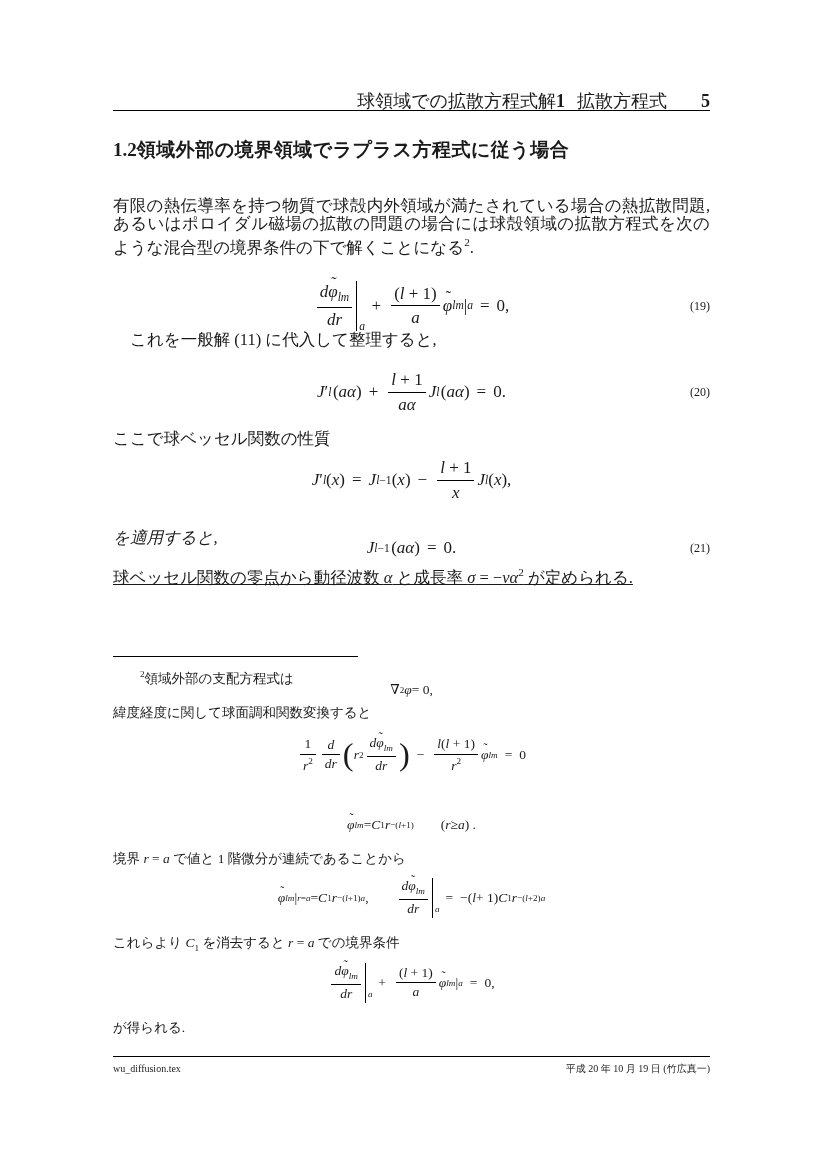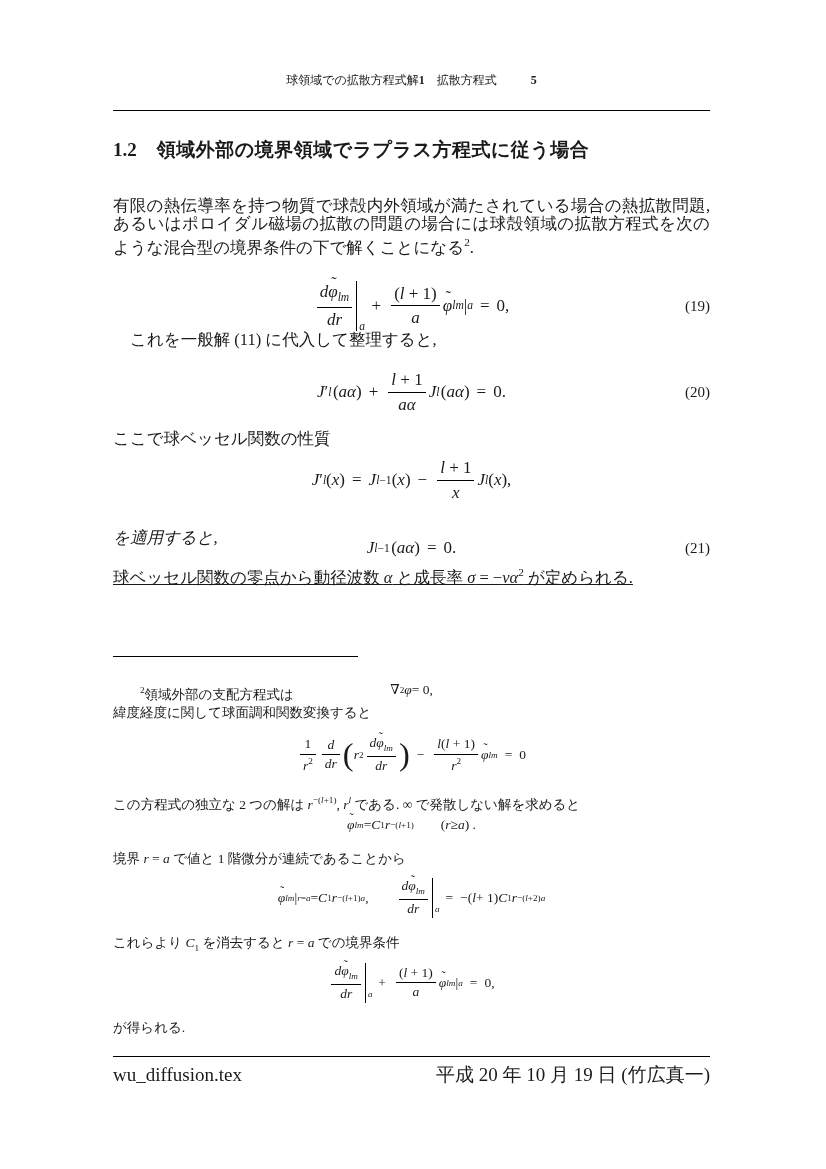--- a/index.html
+++ b/index.html
@@ -5,40 +5,40 @@
   html,body{margin:0;padding:0;background:#ffffff;}
   body{
     width:826px;height:1169px;position:relative;
     font-family:"Liberation Serif","DejaVu Serif",serif;
     color:#1a1a1a;
   }
   .page{position:absolute;left:0;top:0;width:826px;height:1169px;background:#fff;overflow:hidden;}
   .blk{position:absolute;left:113px;width:597px;}
 
   
-  .header{top:72px;display:flex;justify-content:center;align-items:baseline;font-size:12px;}
+  .header{top:89px;display:flex;justify-content:flex-end;align-items:baseline;font-size:18px;}
   .h-right{display:flex;align-items:baseline;}
   .h-secno{font-weight:bold;}
   .h-secname{margin-left:12px;}
   .h-pageno{font-weight:bold;margin-left:34px;}
   .hrule{top:110px;height:1px;background:#000;}
 
   
   .sec-heading{top:137px;display:flex;align-items:baseline;}
   .sec-num{font-size:19px;font-weight:bold;}
-  .sec-title{font-size:19px;font-weight:bold;margin-left:20px;font-family:"Liberation Sans","DejaVu Sans",sans-serif;letter-spacing:0.5px;}
+  .sec-title{font-size:19px;font-weight:bold;font-family:"Liberation Sans","DejaVu Sans",sans-serif;letter-spacing:0.5px;}
 
   
   .para{top:197px;font-size:16.5px;line-height:18px;text-align:justify;margin:0;}
   .tline{font-size:16.5px;line-height:24px;}
   sup,sub{font-size:68%;}
 
   
   .eqrow{display:flex;justify-content:center;align-items:center;font-size:17px;}
-  .eqno{position:absolute;right:0;top:50%;transform:translateY(-50%);font-size:15px;}
+  .eqno{position:absolute;right:0;top:50%;transform:translateY(-50%);font-size:12px;}
   .eqbody{display:inline-flex;align-items:center;flex-wrap:nowrap;white-space:nowrap;}
   .eqbody i{font-family:"Liberation Serif","DejaVu Serif",serif;}
   .fr{display:inline-block;vertical-align:middle;text-align:center;margin:0 3px;line-height:1.25;}
   .fr .t{display:block;border-bottom:1px solid #000;padding:0 3px 1px;}
   .fr .b{display:block;padding:1px 3px 0;}
   .op{margin:0 7px;}
   .ev{display:inline-block;position:relative;width:0.55em;height:2.9em;vertical-align:middle;}
   .ev::before{content:"";position:absolute;left:1px;top:0;bottom:0;border-left:1px solid #000;}
   .ev sub{position:absolute;left:4px;bottom:-0.2em;}
   .tl{position:relative;display:inline-block;font-style:italic;}
@@ -53,35 +53,35 @@
   .eq20{top:368px;height:48px;}
   .t-bessel{top:427px;}
   .eqJ{top:456px;height:48px;}
   .t-apply{top:526px;font-style:italic;}
   .eq21{top:536px;height:24px;}
   .t-final{top:560px;text-decoration:underline;}
 
   
   .fnrule{top:656px;width:245px;height:1px;background:#000;}
   .fn{font-size:13.5px;line-height:20px;}
-  .fn-l1{top:664px;text-indent:27px;margin-top:16px;}
+  .fn-l1{top:664px;text-indent:27px;}
   .fn-eq1{top:681px;height:18px;font-size:13.5px;}
   .fn-l2{top:703px;}
   .fn-eq2{top:726px;height:58px;font-size:13.5px;}
   .fn-l3{top:790px;}
   .fn-eq3{top:814px;height:22px;font-size:13.5px;}
   .fn-l4{top:849px;}
   .fn-eq4{top:870px;height:56px;font-size:13.5px;}
   .fn-l5{top:933px;}
   .fn-eq5{top:954px;height:58px;font-size:13.5px;}
   .fn-l6{top:1018px;}
 
   
   .frule{top:1056px;height:1px;background:#000;}
-  .footer{top:1062px;display:flex;justify-content:space-between;align-items:baseline;font-size:19px;}
+  .footer{top:1062px;display:flex;justify-content:space-between;align-items:baseline;font-size:10px;}
 </style>
 </head>
 <body>
 
 <div class="page">
 
   <div class="blk header">
     <span class="h-left">球領域での拡散方程式解</span>
     <span class="h-right">
       <span class="h-secno">1</span>
@@ -154,21 +154,20 @@
           <span class="t"><i>d</i></span>
           <span class="b"><i>dr</i></span>
         </span><span class="bp">(</span><i>r</i><sup>2</sup><span class="fr">
           <span class="t"><i>d</i><span class="tl">φ</span><sub><i>lm</i></sub></span>
           <span class="b"><i>dr</i></span>
         </span><span class="bp">)</span><span class="op">−</span><span class="fr">
           <span class="t"><i>l</i>(<i>l</i> + 1)</span>
           <span class="b"><i>r</i><sup>2</sup></span>
         </span><span class="tl">φ</span><sub><i>lm</i></sub><span class="op">=</span>0</span>
   </div>
-  <div class="blk fn fn-l3">この方程式の独立な 2 つの解は <i>r</i><sup>−(<i>l</i>+1)</sup>, <i>r</i><sup><i>l</i></sup> である. ∞ で発散しない解を求めると</div>
   <div class="blk eqrow fn fn-eq3">
     <span class="eqbody"><span class="tl">φ</span><sub><i>lm</i></sub> = <i>C</i><sub>1</sub><i>r</i><sup>−(<i>l</i>+1)</sup><span class="gap"></span>(<i>r</i> ≥ <i>a</i>) .</span>
   </div>
   <div class="blk fn fn-l4">境界 <i>r</i> = <i>a</i> で値と 1 階微分が連続であることから</div>
   <div class="blk eqrow fn fn-eq4">
     <span class="eqbody"><span class="tl">φ</span><sub><i>lm</i></sub>|<sub><i>r</i>=<i>a</i></sub> = <i>C</i><sub>1</sub><i>r</i><sup>−(<i>l</i>+1)<i>a</i></sup>,<span class="gap"></span><span class="fr">
           <span class="t"><i>d</i><span class="tl">φ</span><sub><i>lm</i></sub></span>
           <span class="b"><i>dr</i></span>
         </span><span class="ev">
           <sub><i>a</i></sub>

